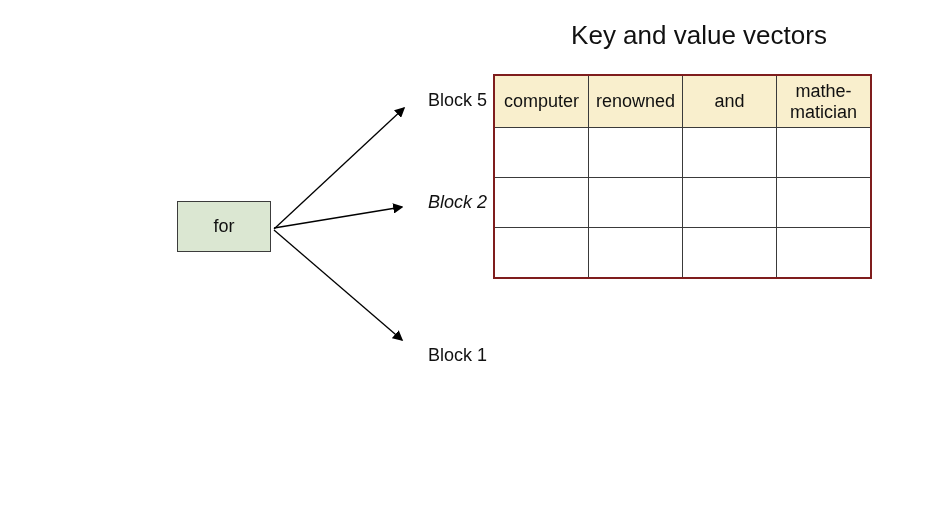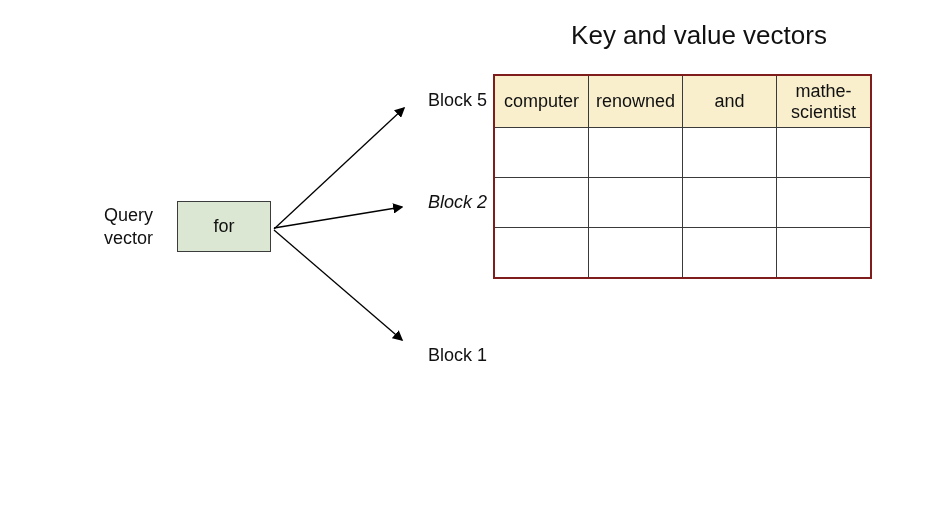--- a/index.html
+++ b/index.html
@@ -97,22 +97,20 @@
     background: var(--cell-highlight, #f9efcd);
   }
 </style>
 </head>
 <body>
 
 <div class="canvas">
 
   <div class="title">Key and value vectors</div>
 
-  <div class="query-label">Query
-vector</div>
 
   <div class="query-box">
     <span>for</span>
   </div>
 
   <svg class="arrows" viewBox="0 0 952 531" xmlns="http://www.w3.org/2000/svg">
     <defs>
       <marker id="arrowhead" viewBox="0 0 10 10" refX="8.5" refY="5" markerWidth="8" markerHeight="8" orient="auto-start-reverse">
         <path d="M0,0 L10,5 L0,10 z" fill="#000000"></path>
       </marker>
@@ -126,21 +124,21 @@
   <div class="block-label b2">Block 2</div>
   <div class="block-label b0">Block 1</div>
 
   <table class="kv">
     <tbody>
       <tr class="first">
         <td class="hl">computer</td>
         <td class="hl">renowned</td>
         <td class="hl">and</td>
         <td class="hl">mathe-
-scientist</td>
+matician</td>
       </tr>
       <tr>
         <td></td>
         <td></td>
         <td></td>
         <td></td>
       </tr>
       <tr>
         <td></td>
         <td></td>

